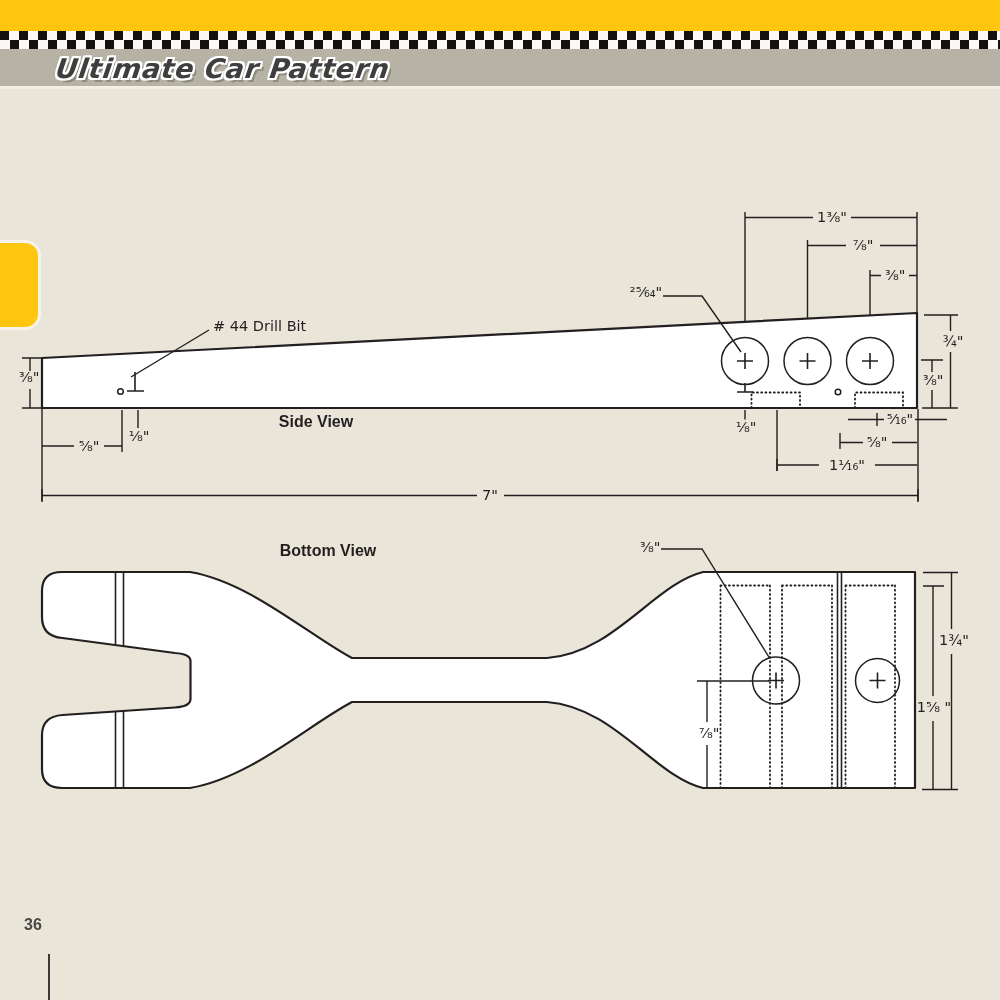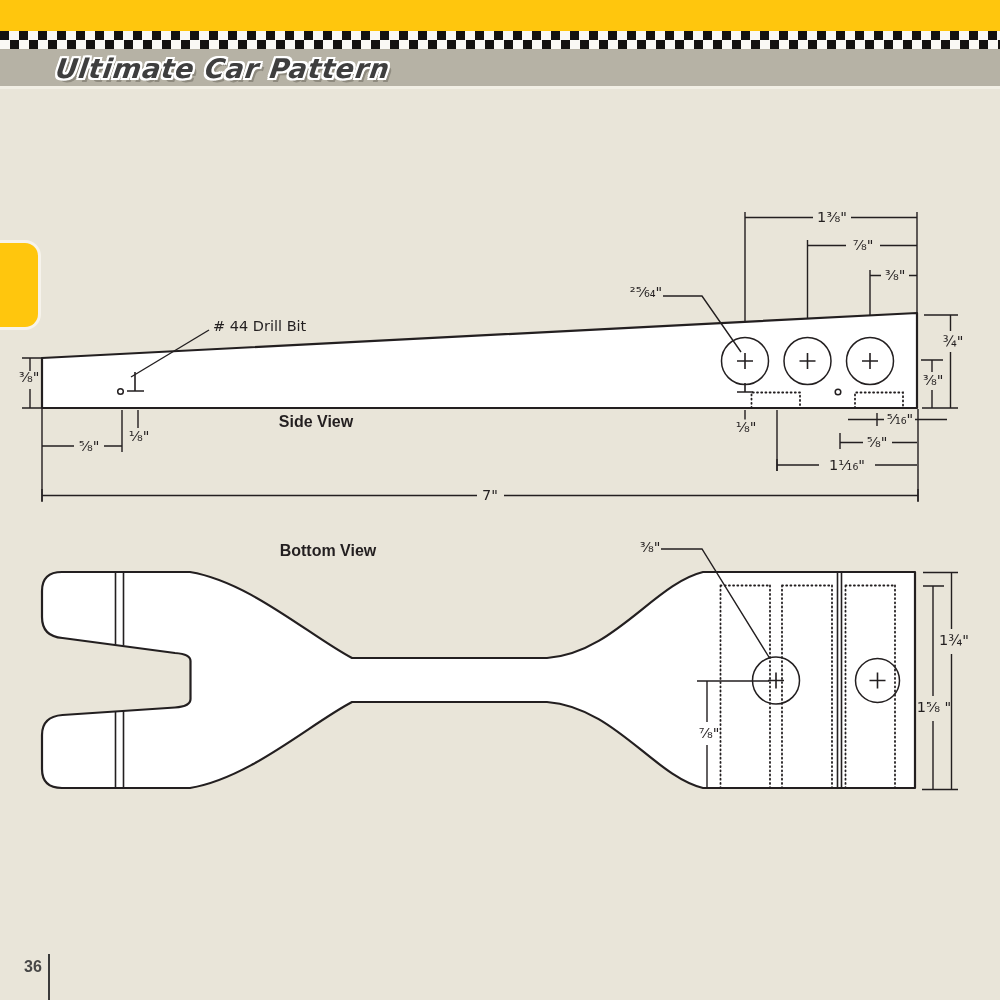--- a/index.html
+++ b/index.html
@@ -15,21 +15,21 @@
   .main-title{position:absolute;left:56px;top:53px;
         font-family:"DejaVu Sans",sans-serif;font-style:italic;font-weight:bold;
         font-size:27px;letter-spacing:1px;color:#3e3e3e;transform:skewX(-8deg);
         text-shadow:-2px -2px 0 #fff, 2px -2px 0 #fff, -2px 2px 0 #fff, 2px 2px 0 #fff,
                     -2px 0 0 #fff, 2px 0 0 #fff, 0 -2px 0 #fff, 0 2px 0 #fff,
                     4px 4px 0 rgba(130,126,115,0.75);
         white-space:nowrap;}
   .side-tab{position:absolute;left:0;top:243px;width:38px;height:84px;background:#ffc60d;
         border-radius:0 13px 13px 0;box-shadow:0 0 0 3px rgba(248,246,238,0.85);}
   .drawing{position:absolute;left:0;top:0;width:1000px;height:1000px;}
-  .page-number{position:absolute;left:24px;top:958px;
+  .page-number{position:absolute;left:24px;top:916px;
         font-family:"Liberation Sans",sans-serif;font-weight:bold;font-size:16px;color:#474747;}
   .page-number-rule{position:absolute;left:48px;top:954px;width:2px;height:46px;background:#3a3a3a;}
 
   .outline{stroke:#231f20;stroke-width:2.2;fill:#ffffff;stroke-linejoin:round;}
   .thin{stroke:#231f20;stroke-width:1.6;fill:none;}
   .dim{stroke:#231f20;stroke-width:1.4;fill:none;}
   .dot{stroke:#231f20;stroke-width:1.8;fill:none;stroke-dasharray:1 3.2;stroke-linecap:round;}
   .hole{stroke:#231f20;stroke-width:1.5;fill:none;}
   text{fill:#231f20;font-family:"DejaVu Sans",sans-serif;font-size:14.5px;}
   .view-label{font-family:"Liberation Sans",sans-serif;font-weight:bold;font-size:16px;}

